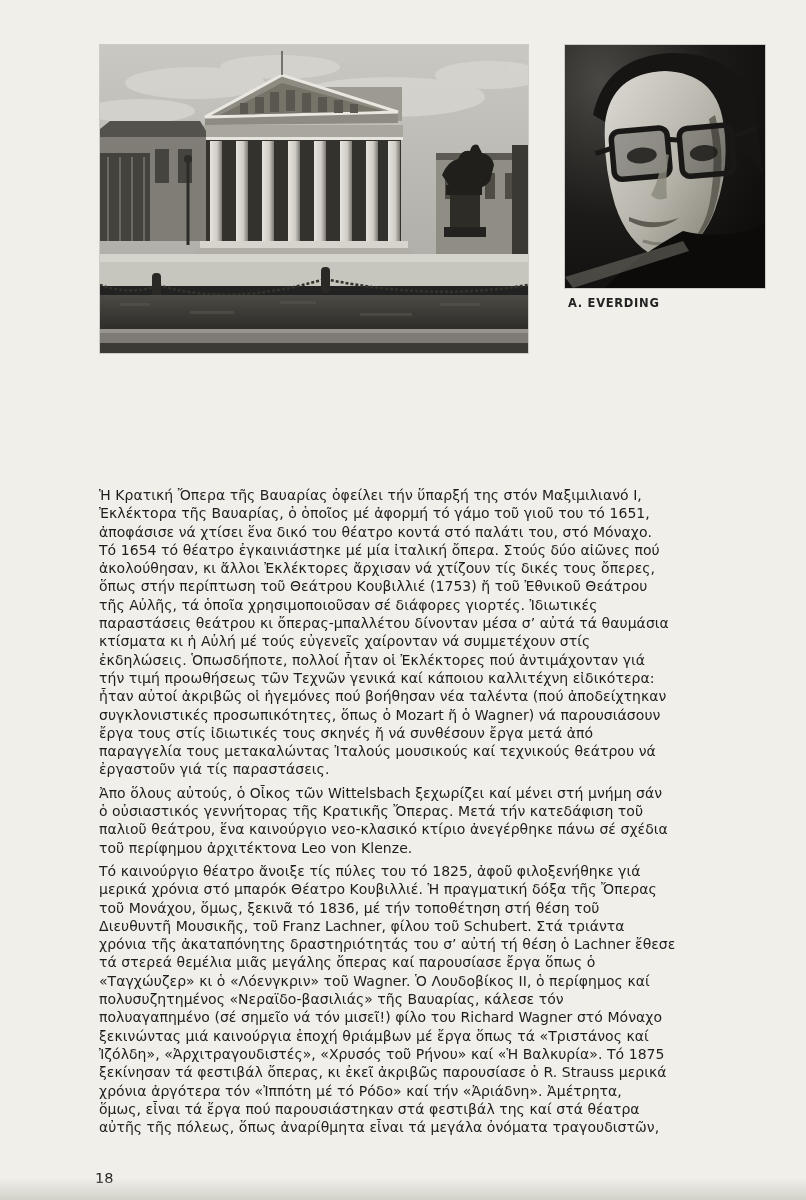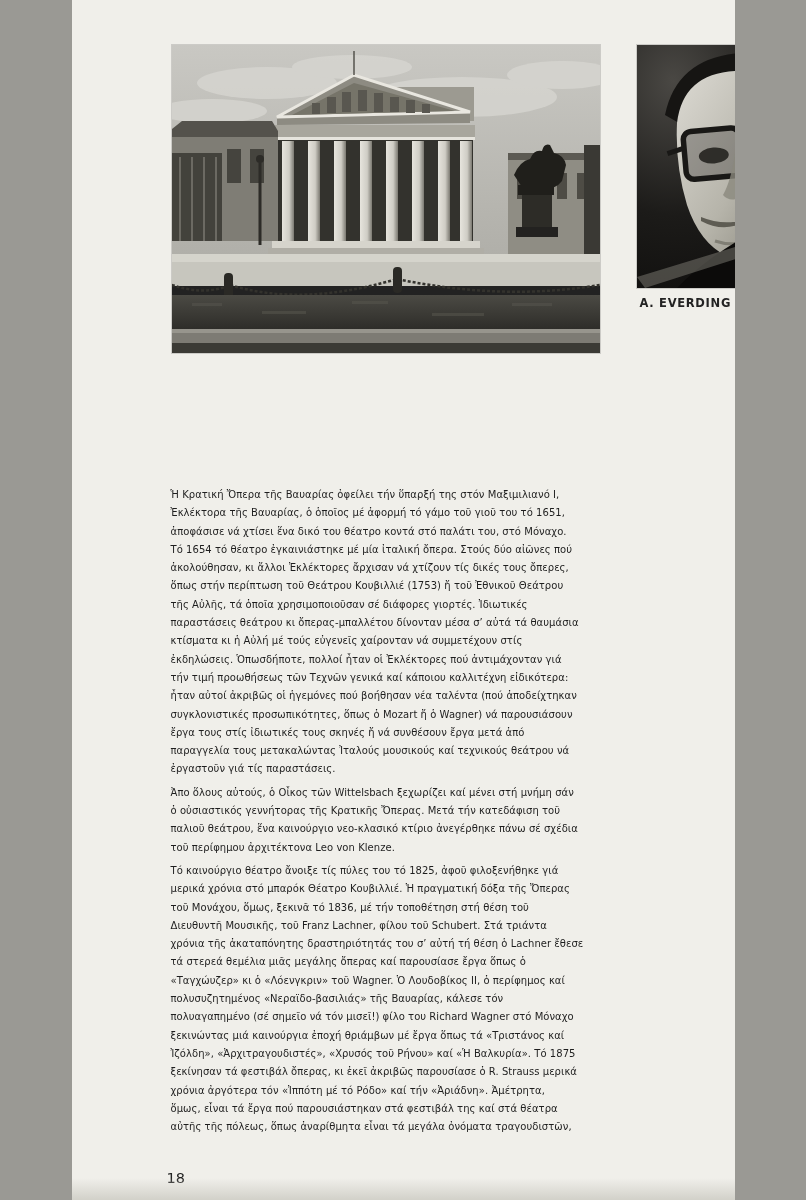--- a/index.html
+++ b/index.html
@@ -1,35 +1,35 @@
 <!DOCTYPE html>
 <html><head>
 <meta charset="utf-8">
 <style>
   html,body { margin:0; padding:0; background:#9a9994; }
   .page {
-    position:relative; width:663px; height:1200px; margin:0 auto;
+    position:relative; width:806px; height:1200px; margin:0 auto;
     background:#f0efea; overflow:hidden;
     font-family:"DejaVu Sans","Liberation Sans",sans-serif; color:#1b1b1b;
   }
   .photo { position:absolute; background:#222; box-shadow:0 0 0 1px rgba(0,0,0,0.15); }
   .photo.building { left:100px; top:45px; width:428px; height:308px; }
   .photo.portrait { left:565px; top:45px; width:200px; height:243px; }
   .photo svg { display:block; width:100%; height:100%; }
   .caption {
     position:absolute; left:568px; top:296px;
     font-size:11.5px; font-weight:bold; letter-spacing:0.7px; color:#232323;
   }
   .article { position:absolute; left:99px; top:486px; width:690px; }
   .heading {
     margin:0 0 10px 0; font-size:15.5px; font-weight:bold;
     letter-spacing:0.4px; color:#141414;
   }
   .body-par {
-    margin:0 0 5px 0; font-size:10px; line-height:18.3px;
+    margin:0 0 5px 0; font-size:14px; line-height:18.3px;
     white-space:pre; color:#1e1e1e; letter-spacing:0.05px;
   }
   .page-number { position:absolute; left:95px; top:1170px; font-size:14.5px; color:#242424; }
   .bottom-edge {
     position:absolute; left:0; right:0; bottom:0; height:22px;
     background:linear-gradient(to bottom, rgba(206,205,197,0), #d2d1c9);
   }
 </style>
 </head>
 <body>

